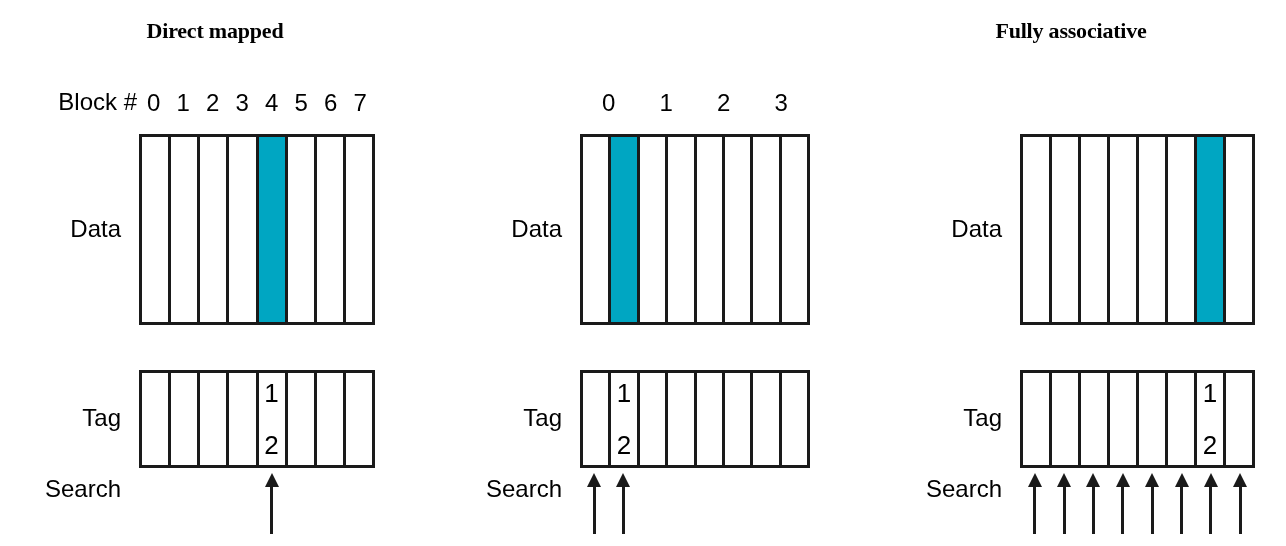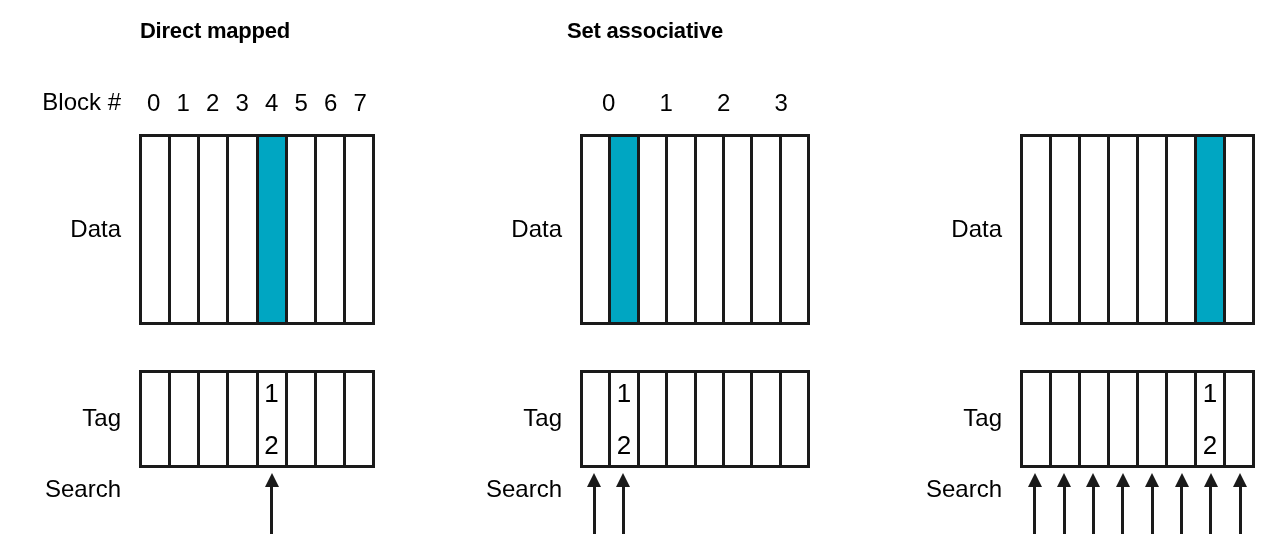--- a/index.html
+++ b/index.html
@@ -30,20 +30,21 @@
   .panel-title {
     position: absolute;
     top: 18px;
     left: 0;
     width: 100%;
     text-align: center;
     font-size: 22px;
     font-weight: bold;
     letter-spacing: -0.2px;
     white-space: nowrap;
+    font-family: Liberation Serif, serif;
   }
   
   .index-row {
     position: absolute;
     display: flex;
     height: 30px;
     align-items: flex-end;
   }
   .index-cell {
     font-size: 24px;
@@ -116,21 +117,21 @@
     border-right: 7px solid transparent;
     border-bottom: 14px solid #1a1a1a;
   }
 </style>
 </head>
 <body>
 
 <div id="stage">
     <div class="panel" style="left: 0px;">
       <div class="panel-title">Direct mapped</div>
-      <div class="side-label" style="left: 0px; top: 88px; width: 121px;">Block #</div>
+      <div class="side-label" style="left: 16px; top: 88px; width: 121px;">Block #</div>
       <div class="index-row" style="left: 139px; width: 236px; top: 86px;">
         <div class="index-cell" style="flex-grow: 1;">0</div>
         <div class="index-cell" style="flex-grow: 1;">1</div>
         <div class="index-cell" style="flex-grow: 1;">2</div>
         <div class="index-cell" style="flex-grow: 1;">3</div>
         <div class="index-cell" style="flex-grow: 1;">4</div>
         <div class="index-cell" style="flex-grow: 1;">5</div>
         <div class="index-cell" style="flex-grow: 1;">6</div>
         <div class="index-cell" style="flex-grow: 1;">7</div>
       </div>
@@ -163,21 +164,20 @@
       </div>
       <div class="side-label" style="left: 0px; width: 121px; top: 475px;">Search</div>
       <div class="arrows" style="left: 139px; top: 473px; width: 236px; height: 61px;">
         <div class="arrow" style="left: 132.75px; height: 61px;">
           <div class="shaft" style="height: 51px;"></div>
           <div class="head"></div>
         </div>
       </div>
     </div>
     <div class="panel" style="left: 430px;">
-      <div class="panel-title">Set associative</div>
       <div class="index-row" style="left: 150px; width: 230px; top: 86px;">
         <div class="index-cell" style="flex-grow: 2;">0</div>
         <div class="index-cell" style="flex-grow: 2;">1</div>
         <div class="index-cell" style="flex-grow: 2;">2</div>
         <div class="index-cell" style="flex-grow: 2;">3</div>
       </div>
       <div class="side-label" style="left: 0px; width: 132px; top: 214.5px;">Data</div>
       <div class="grid" style="left: 150px; top: 134px; width: 230px; height: 191px;">
         <div class="cell"></div>
         <div class="cell hi"></div>
@@ -210,20 +210,21 @@
           <div class="shaft" style="height: 51px;"></div>
           <div class="head"></div>
         </div>
         <div class="arrow" style="left: 43.125px; height: 61px;">
           <div class="shaft" style="height: 51px;"></div>
           <div class="head"></div>
         </div>
       </div>
     </div>
     <div class="panel" style="left: 856px;">
+      <div class="panel-title">Fully associative</div>
       <div class="side-label" style="left: 0px; width: 146px; top: 214.5px;">Data</div>
       <div class="grid" style="left: 164px; top: 134px; width: 235px; height: 191px;">
         <div class="cell"></div>
         <div class="cell"></div>
         <div class="cell"></div>
         <div class="cell"></div>
         <div class="cell"></div>
         <div class="cell"></div>
         <div class="cell hi"></div>
         <div class="cell"></div>

